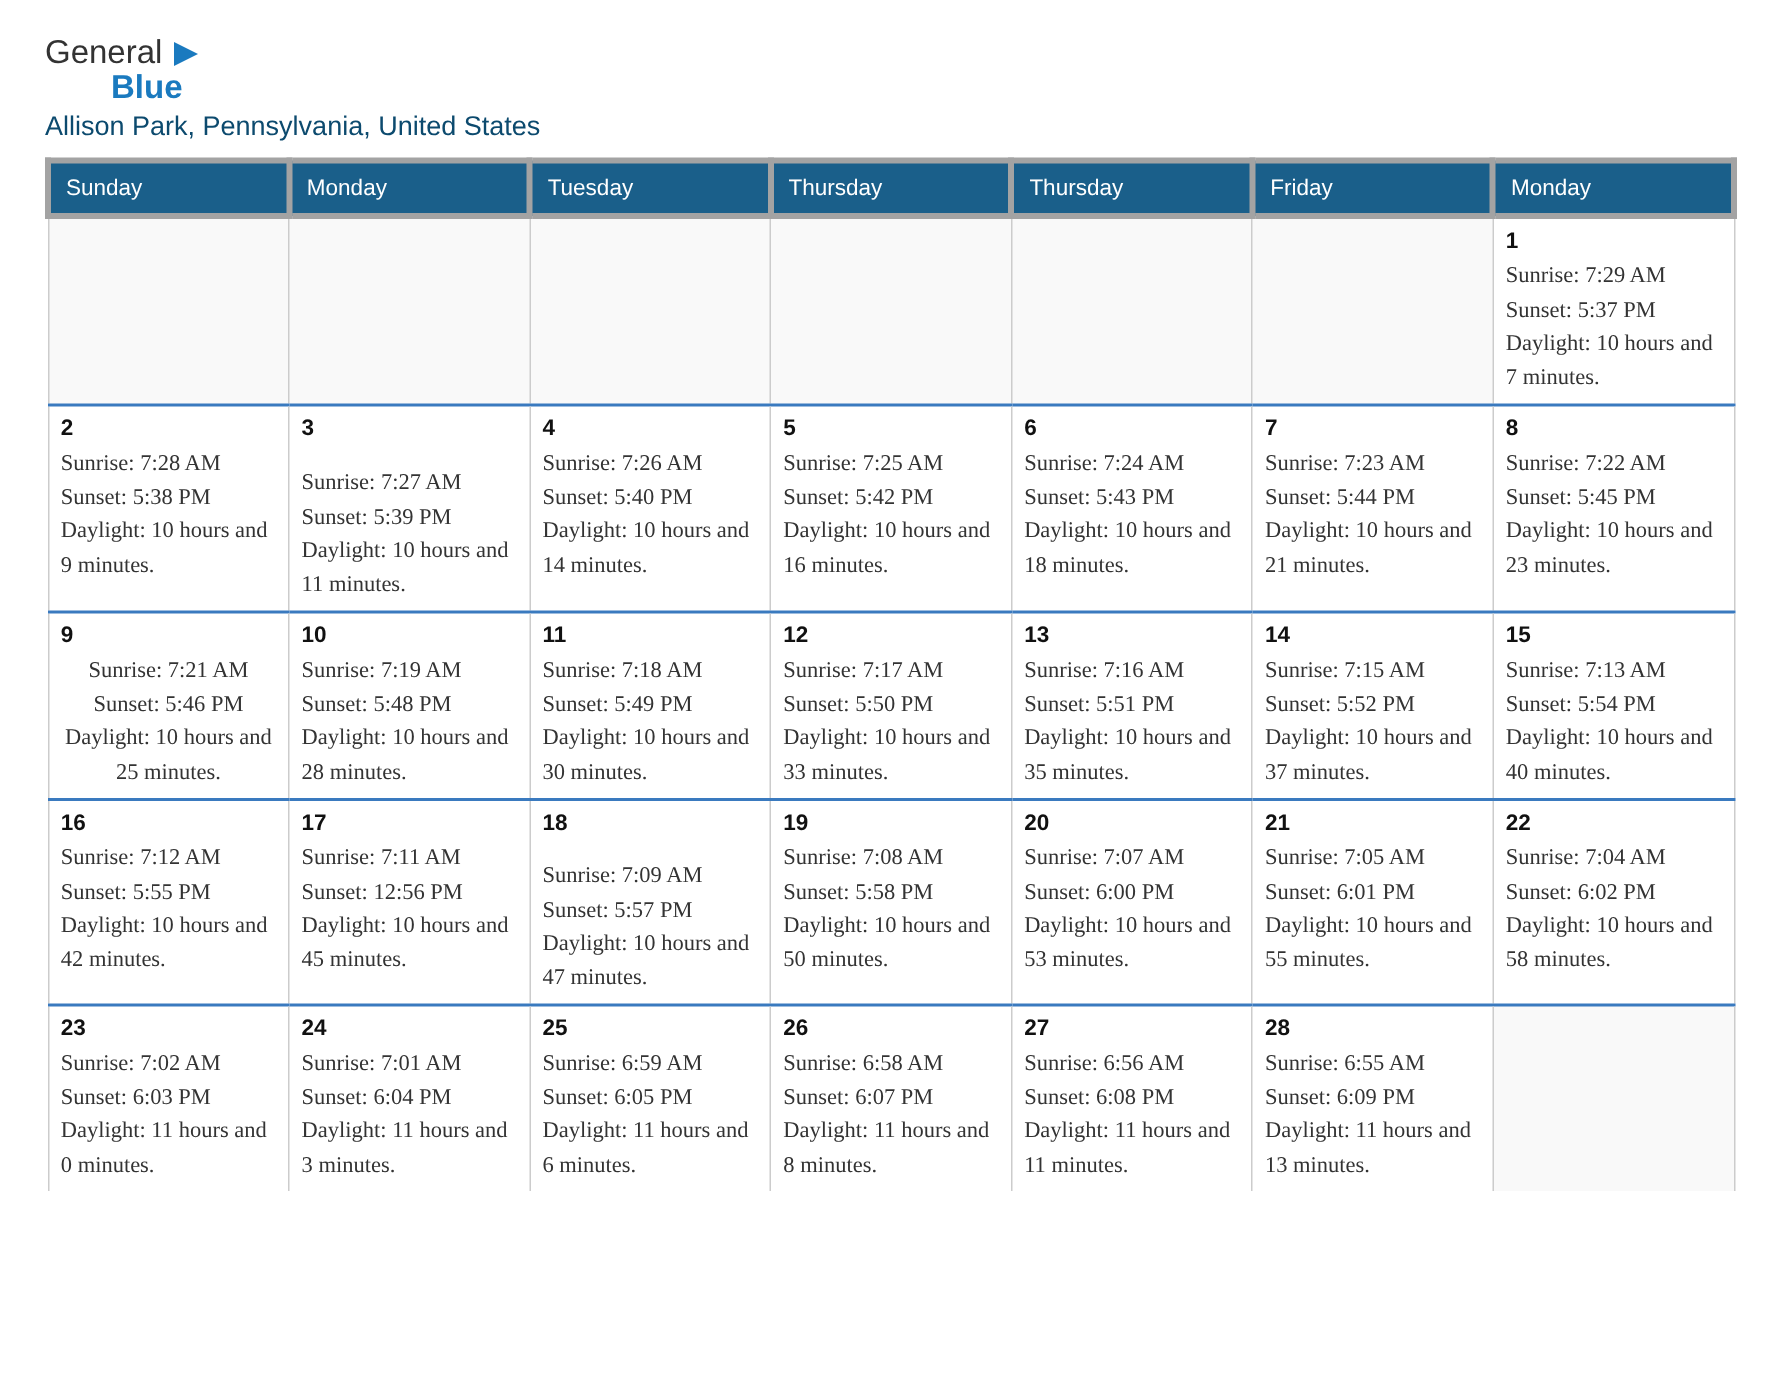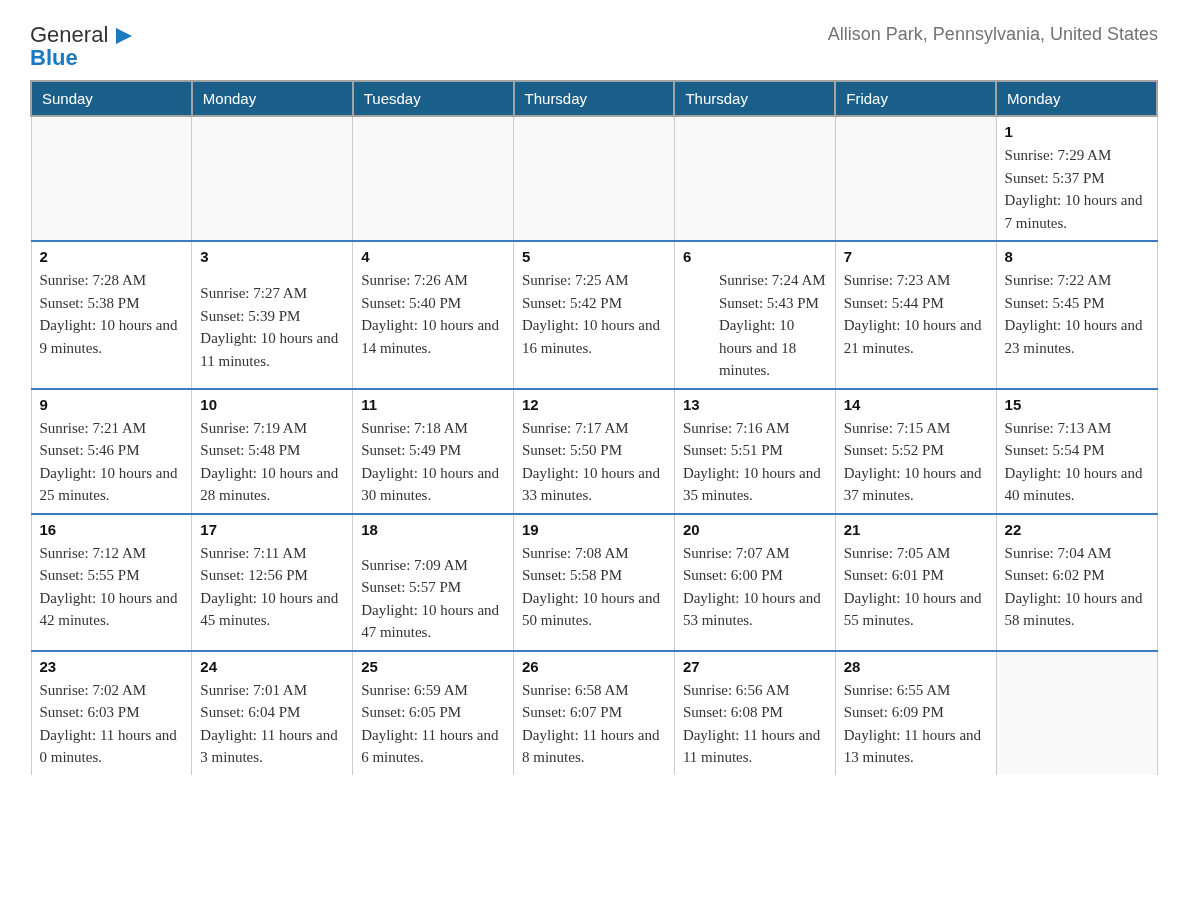--- a/index.html
+++ b/index.html
@@ -8,20 +8,21 @@
       background: #fff;
       padding: 20px 30px;
       width: 1188px;
       min-height: 918px;
     }
     .header {
       display: flex;
       justify-content: space-between;
       align-items: flex-start;
       margin-bottom: 10px;
+      flex-direction: column;
     }
     .logo {
       display: flex;
       align-items: center;
       gap: 0;
     }
     .logo-text {
       font-size: 22px;
       color: #333;
       font-weight: normal;
@@ -31,21 +32,21 @@
       text-align: right;
     }
     .month-title {
       font-size: 48px;
       font-weight: bold;
       color: #111;
       line-height: 1.1;
     }
     .location {
       font-size: 18px;
-      color: #737373;
+      color: #0c4a6e;
       margin-top: 4px;
     }
     .calendar {
       width: 100%;
       border-collapse: collapse;
       margin-top: 10px;
     }
     .calendar th {
       background: #1a5f8a;
       color: #fff;
@@ -80,21 +81,21 @@
       line-height: 1.5;
       font-family: Liberation Serif, serif;
     }
     .calendar tr td {
       border-top: 2px solid #1a5f8a;
     }
     .calendar tbody tr:first-child td {
       border-top: none;
     }
     .calendar thead tr th {
-      border: 2px solid #a3a3a3;
+      border: 4px solid #a3a3a3;
     }
     
     .calendar tbody tr td {
       border-top: 2px solid #3a7abf;
       border-left: 1px solid #ccc;
       border-right: 1px solid #ccc;
       border-bottom: none;
     }
   </style>
 </head>
@@ -103,21 +104,21 @@
 <div class="header">
   <div class="logo">
     <div style="display:flex;flex-direction:column;align-items:flex-start;">
       <div style="display:flex;align-items:center;">
         <span class="logo-text">General</span>
 
         <svg width="28" height="28" viewBox="0 0 28 28" style="margin-left:2px;margin-top:2px;">
           <polygon points="6,6 22,14 6,22" fill="#1a7abf"></polygon>
         </svg>
       </div>
-      <span class="logo-text" style="color:#1a7abf;font-weight:bold;font-size:22px;margin-top:-4px;">Blue</span>
+      <span class="logo-text" style="color:#1a7abf;font-weight:bold;font-size:22px;margin-top:-4px;margin-left:44px;">Blue</span>
     </div>
   </div>
   <div class="title-block">
     <div class="location">Allison Park, Pennsylvania, United States</div>
   </div>
 </div>
 
 <table class="calendar">
   <thead>
     <tr>
@@ -165,41 +166,41 @@
 Daylight: 10 hours and 14 minutes.</div>
         </td>
         <td>
           <span class="day-number">5</span>
           <div class="day-info" style="white-space: pre-line;">Sunrise: 7:25 AM
 Sunset: 5:42 PM
 Daylight: 10 hours and 16 minutes.</div>
         </td>
         <td>
           <span class="day-number">6</span>
-          <div class="day-info" style="white-space: pre-line; margin-left: 36px;">Sunrise: 7:24 AM
+          <div class="day-info" style="white-space: pre-line;">Sunrise: 7:24 AM
 Sunset: 5:43 PM
 Daylight: 10 hours and 18 minutes.</div>
         </td>
         <td>
           <span class="day-number">7</span>
           <div class="day-info" style="white-space: pre-line;">Sunrise: 7:23 AM
 Sunset: 5:44 PM
 Daylight: 10 hours and 21 minutes.</div>
         </td>
         <td>
           <span class="day-number">8</span>
           <div class="day-info" style="white-space: pre-line;">Sunrise: 7:22 AM
 Sunset: 5:45 PM
 Daylight: 10 hours and 23 minutes.</div>
         </td>
       </tr>
       <tr>
         <td>
           <span class="day-number">9</span>
-          <div class="day-info" style="white-space: pre-line;">Sunrise: 7:21 AM
+          <div class="day-info" style="white-space: pre-line; text-align: center;">Sunrise: 7:21 AM
 Sunset: 5:46 PM
 Daylight: 10 hours and 25 minutes.</div>
         </td>
         <td>
           <span class="day-number">10</span>
           <div class="day-info" style="white-space: pre-line;">Sunrise: 7:19 AM
 Sunset: 5:48 PM
 Daylight: 10 hours and 28 minutes.</div>
         </td>
         <td>

